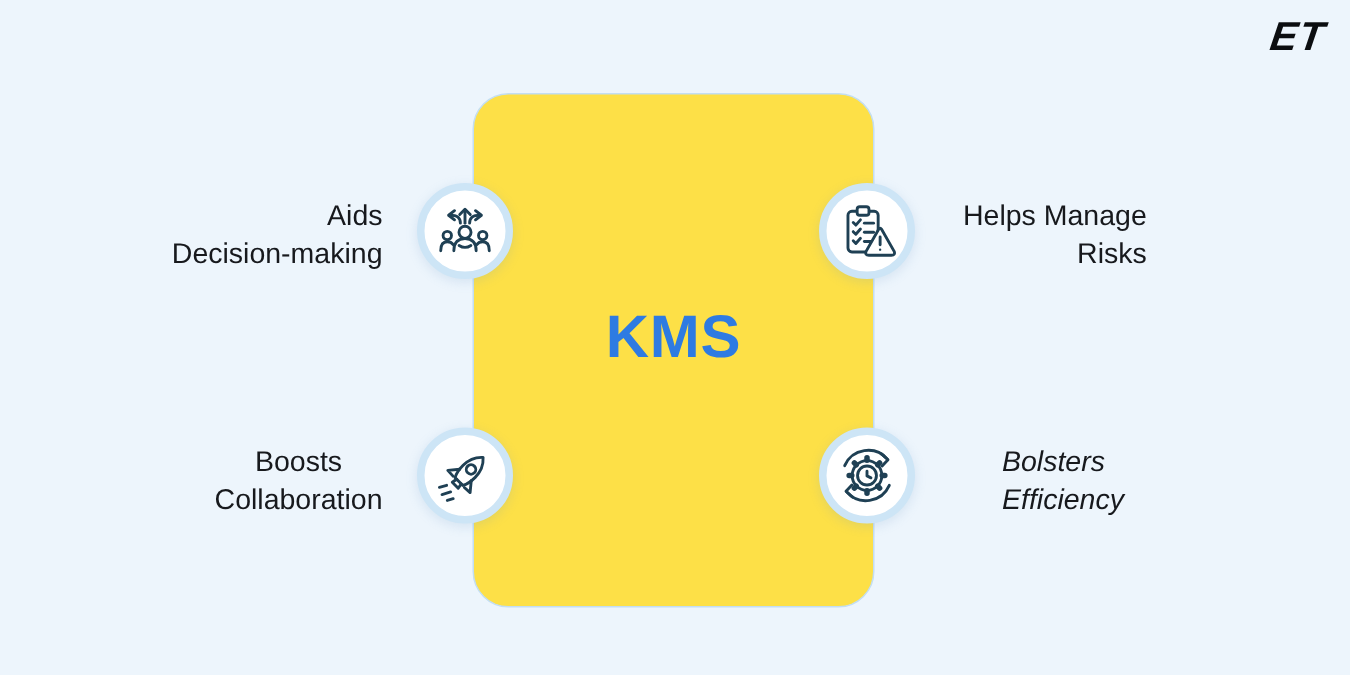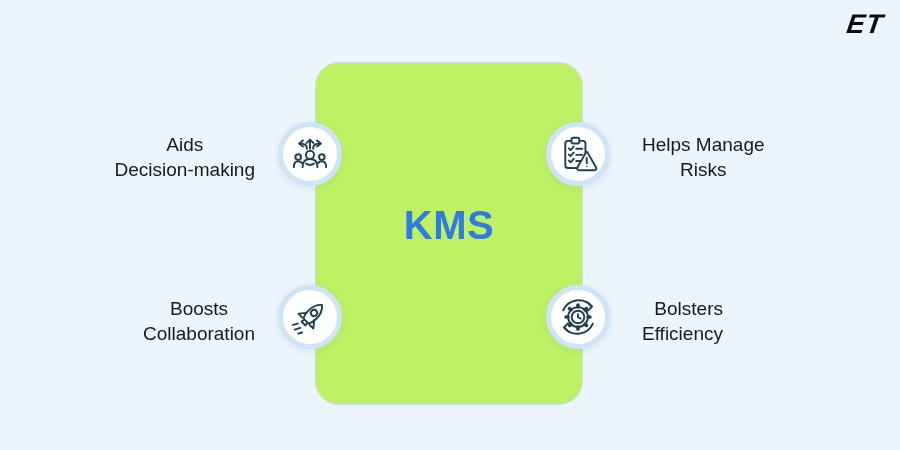--- a/index.html
+++ b/index.html
@@ -10,21 +10,21 @@
     font-family:"Liberation Sans", sans-serif;
   }
   .brand-logo {
     position:absolute; top:9px; right:16px;
     font-size:27px; font-weight:800; font-style:italic;
     transform:skewX(-8deg); letter-spacing:1px;
     color:#0b0d10;
   }
   .panel {
     position:absolute; left:315px; top:62px; width:268px; height:343px;
-    background:#bef264; border:1px solid #c3def2; border-radius:24px;
+    background:#fde047; border:1px solid #c3def2; border-radius:24px;
   }
   .kms-title {
     position:absolute; top:140px; left:0; right:0;
     text-align:center; font-size:40px; font-weight:700;
     color:#2e7be2; letter-spacing:0.5px;
   }
   .node-circle {
     position:absolute; width:64px; height:64px;
     background:#ffffff; border:5px solid #cde5f6; border-radius:50%;
     display:flex; align-items:center; justify-content:center;
@@ -36,24 +36,24 @@
   .node-circle.br { left:546px; top:285px; }
   .node-circle svg { width:42px; height:42px; display:block; }
   .icon-stroke {
     fill:none; stroke:#1f4054; stroke-width:2.2;
     stroke-linecap:round; stroke-linejoin:round;
   }
   .node-label {
     position:absolute; font-size:19px; line-height:25px;
     font-weight:500; color:#17191d; white-space:pre-line;
   }
-  .node-label.tl { right:645px; top:132px; text-align:center; }
-  .node-label.tr { left:642px; top:132px; text-align:center; }
+  .node-label.tl { right:645px; top:132px; text-align:right; }
+  .node-label.tr { left:642px; top:132px; text-align:right; }
   .node-label.bl { right:645px; top:296px; text-align:center; }
-  .node-label.br { left:642px; top:296px; text-align:right; }
+  .node-label.br { left:668px; top:296px; text-align:left;font-style:italic; }
 </style>
 </head>
 <body>
 
 <div class="canvas">
 
   <div class="brand-logo">ET</div>
 
   <div class="panel">
     <div class="kms-title">KMS</div>

